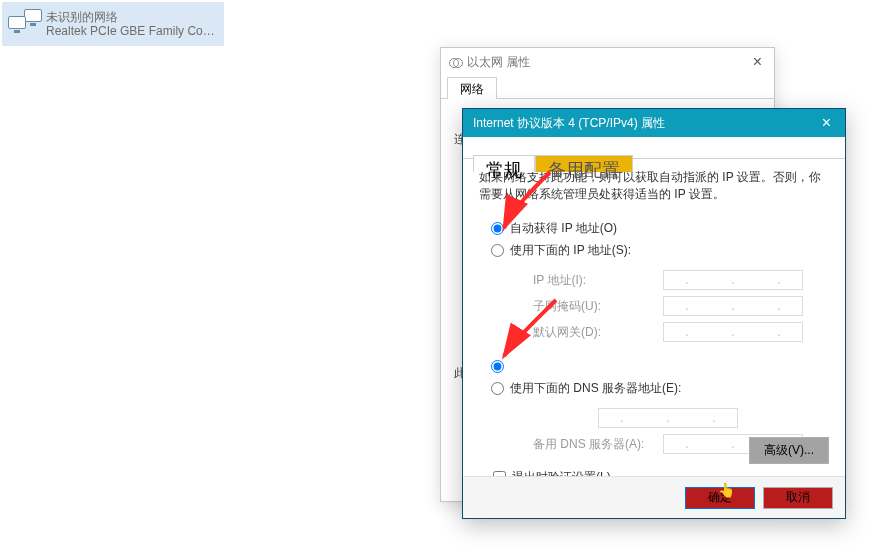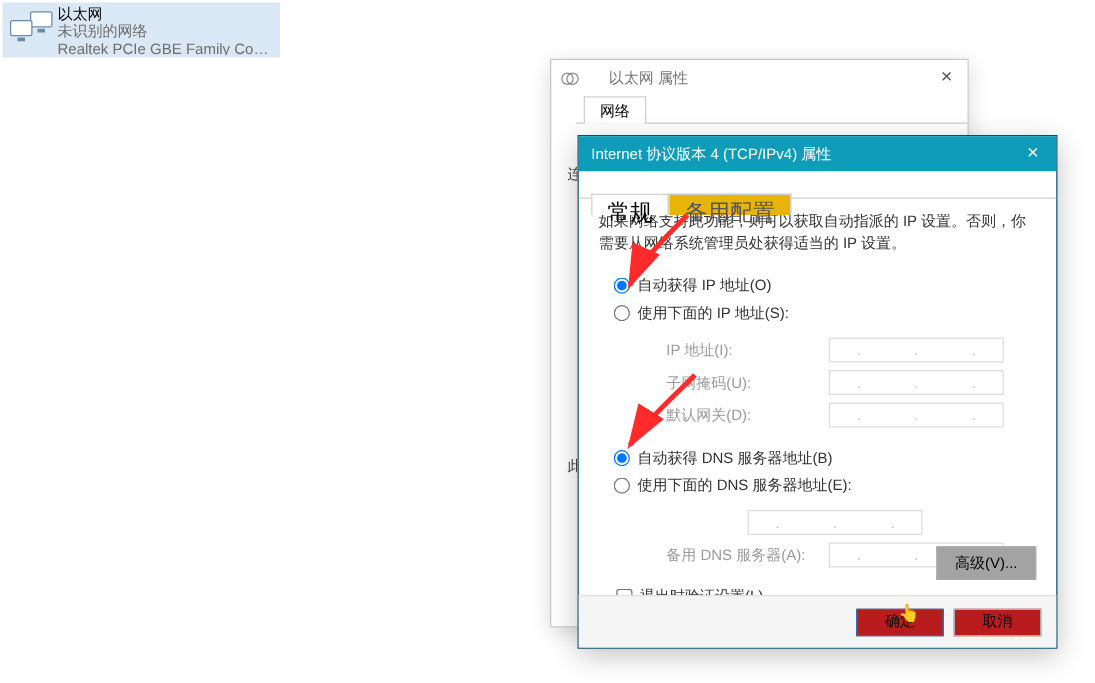--- a/index.html
+++ b/index.html
@@ -12,27 +12,27 @@
     .adapter-icon .monitor::after { content:""; position:absolute; left:5px; top:13px; width:6px; height:3px; background:#6a8aa6; }
     .adapter-icon .monitor2 { position:absolute; left:18px; top:5px; width:18px; height:13px; background:#fff; border:1px solid #6a8aa6; border-radius:2px; }
     .adapter-icon .monitor2::after { content:""; position:absolute; left:5px; top:13px; width:6px; height:3px; background:#6a8aa6; }
     .adapter-text { display:flex; flex-direction:column; justify-content:center; line-height:14px; overflow:hidden; }
     .adapter-name { color:#000; }
     .adapter-status { color:#6d6d6d; }
     .adapter-device { color:#6d6d6d; white-space:nowrap; overflow:hidden; text-overflow:ellipsis; }
 
     
     .eth-props { position:absolute; left:440px; top:47px; width:335px; height:455px; border:1px solid #c8c8c8; background:#fff; box-shadow:0 4px 16px rgba(0,0,0,0.15); }
-    .eth-header { height:28px; display:flex; align-items:center; padding:0 8px; color:#777; font-size:12px;gap:20px; }
+    .eth-header { height:28px; display:flex; align-items:center; padding:0 8px; color:#777; font-size:12px; }
     .eth-header .rings { display:inline-block; width:14px; height:14px; margin-right:4px; position:relative; }
     .eth-header .rings::before, .eth-header .rings::after { content:""; position:absolute; border:1px solid #888; border-radius:50%; width:8px; height:8px; }
     .eth-header .rings::before { left:0; top:3px; }
     .eth-header .rings::after { left:4px; top:3px; }
     .eth-close { margin-left:auto; font-size:16px; color:#555; cursor:pointer; padding:0 4px; font-family:Arial; }
-    .eth-tabs { border-bottom:1px solid #d0d0d0; height:23px; display:flex; padding-left:6px;margin-left:20px; }
+    .eth-tabs { border-bottom:1px solid #d0d0d0; height:23px; display:flex; padding-left:6px; }
     .eth-tab { border:1px solid #d0d0d0; border-bottom:none; background:#fff; padding:3px 12px; font-size:12px; position:relative; top:1px; }
     .eth-body { padding:10px 12px; color:#444; }
 
     
     .ipv4-props { position:absolute; left:462px; top:108px; width:384px; height:411px; border:1px solid #0c4a6e; background:#fff; box-shadow:0 6px 22px rgba(0,0,0,0.25); }
     .ipv4-titlebar { height:28px; background:#0d9cba; color:#fff; display:flex; align-items:center; padding:0 10px; }
     .ipv4-titlebar .title { font-size:12px; }
     .ipv4-close { margin-left:auto; font-size:16px; color:#fff; cursor:pointer; padding:0 4px; font-family:Arial; }
     .ipv4-tabs { height:22px; display:flex; padding:4px 10px 0; border-bottom:1px solid #d0d0d0; }
     .ipv4-tab { border:1px solid #d0d0d0; border-bottom:none; background:#fff; padding:2px 12px; font-size:18px; position:relative; top:14px; cursor:pointer; }
@@ -69,21 +69,20 @@
   </style>
 </head>
 <body>
 
 <div class="adapter-item">
   <div class="adapter-icon">
     <div class="monitor2"></div>
       <div class="monitor"></div>
   </div>
   <div class="adapter-text">
-    <span class="adapter-name">以太网</span>
     <span class="adapter-status">未识别的网络</span>
     <span class="adapter-device">Realtek PCIe GBE Family Contr...</span>
   </div>
 </div>
 
 <div class="eth-props">
   <div class="eth-header">
     <span class="rings"></span>
     <span>以太网 属性</span>
     <span class="eth-close">×</span>
@@ -141,21 +140,20 @@
             <span class="dot">.</span>
             <span class="dot">.</span>
             <span class="dot">.</span>
           </div>
       </div>
     </div>
 
     <div class="radio-group" style="margin-top:10px;">
       <label class="radio-row">
         <input type="radio" name="dnsmode" checked="" style="">
-        <span>自动获得 DNS 服务器地址(B)</span>
       </label>
       <label class="radio-row">
         <input type="radio" name="dnsmode" style="">
         <span>使用下面的 DNS 服务器地址(E):</span>
       </label>
     </div>
     <div class="field-block">
       <div class="field-row">
         <div class="ip-input">
             <span class="dot">.</span>

